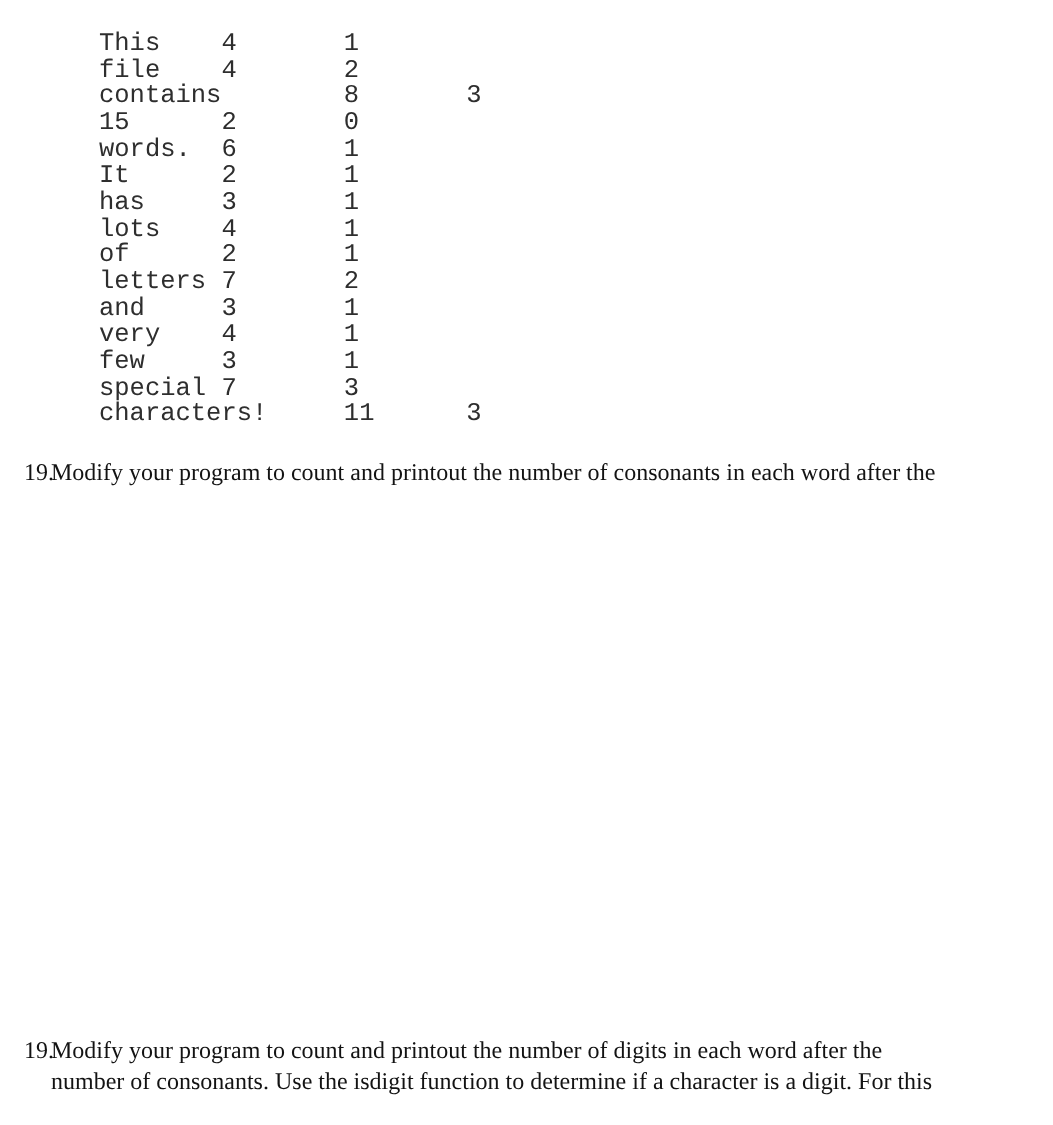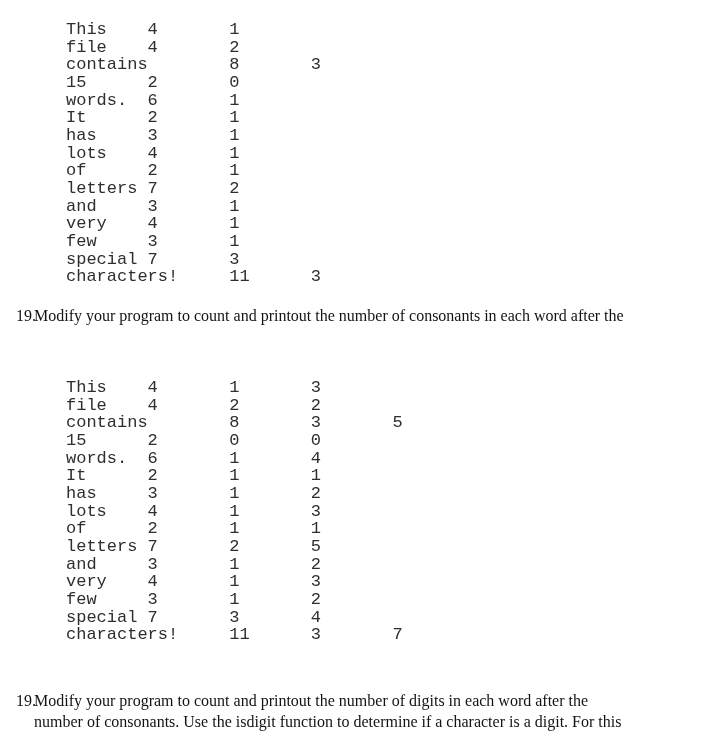--- a/index.html
+++ b/index.html
@@ -71,35 +71,20 @@
 special 7       3
 characters!     11      3</pre>
 
   <div class="problem" id="problem-18">
     <span class="problem-number">19.</span>
     <div class="problem-lines">
       <div class="problem-line">Modify your program to count and printout the number of consonants in each word after the</div>
     </div>
   </div>
 
-  <pre id="output-table-2" class="mono-block">This    4       1       3
-file    4       2       2
-contains        8       3       5
-15      2       0       0
-words.  6       1       4
-It      2       1       1
-has     3       1       2
-lots    4       1       3
-of      2       1       1
-letters 7       2       5
-and     3       1       2
-very    4       1       3
-few     3       1       2
-special 7       3       4
-characters!     11      3       7</pre>
 
   <div class="problem" id="problem-19">
     <span class="problem-number">19.</span>
     <div class="problem-lines">
       <div class="problem-line">Modify your program to count and printout the number of digits in each word after the</div>
       <div class="problem-line">number of consonants. Use the isdigit function to determine if a character is a digit. For this</div>
     </div>
   </div>
 
 </div>

